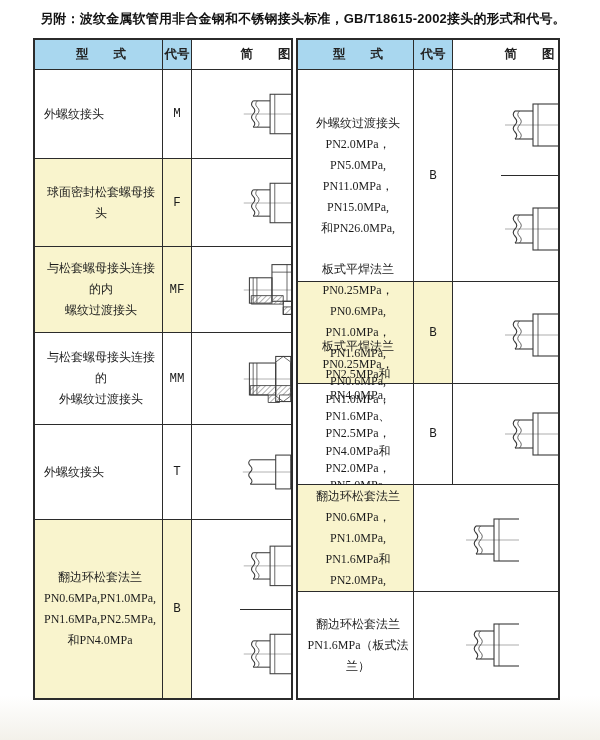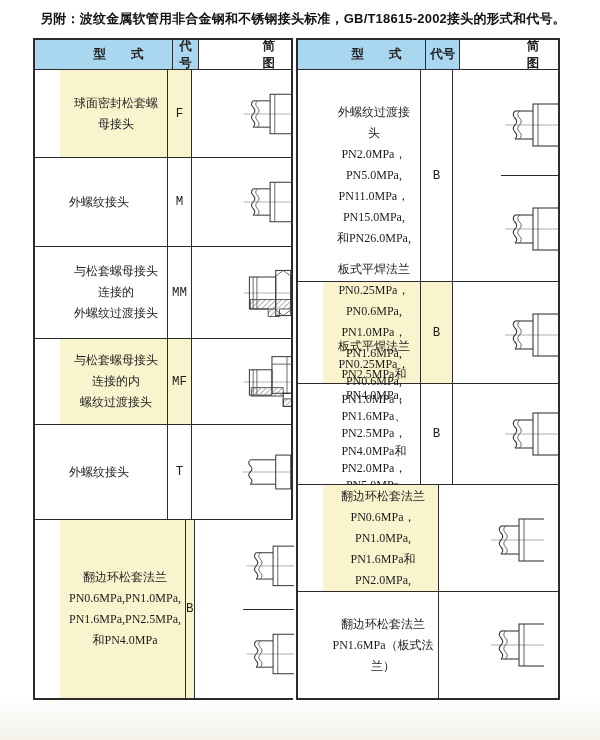--- a/index.html
+++ b/index.html
@@ -31,21 +31,21 @@
   .right .c-type { width:116px; }
   .right .c-code { width:39px; }
   .right .c-diag { width:105px; }
   
   .thead { height:30px; background:#a9d7ef; }
   .thead .cell { display:flex; align-items:center; justify-content:center;
     font-size:12.5px; font-weight:bold; color:#222; }
   
   .c-type { display:flex; align-items:center; padding:6px 4px 6px 9px;
     font-family:"Liberation Serif", serif; font-size:12px; line-height:1.75;
-    white-space:pre-line;margin-left:25px; }
+    white-space:pre-line; }
   .c-code { display:flex; align-items:center; justify-content:center;
     font-family:Liberation Mono, monospace; font-size:12.5px; }
   .c-diag { display:flex; flex-direction:column; background:#fff; }
   .diag-box { flex:1; display:flex; align-items:center; justify-content:center; }
   .diag-box + .diag-box { border-top:1px solid #2b2b2b; }
   .hl { background:#f9f4cd; }
   svg.fit { display:block; }
   .ln { fill:none; stroke:#3a3a3a; stroke-width:1.1; }
   .lnt { fill:none; stroke:#3a3a3a; stroke-width:0.8; }
   .cl { stroke:#8a8a8a; stroke-width:0.7; }
@@ -153,65 +153,65 @@
 
   <div class="tables">
 
     <div class="half left">
       <div class="trow thead">
         <div class="cell c-type">型　　式</div>
         <div class="cell c-code">代号</div>
         <div class="cell c-diag" style="align-items:center;justify-content:center;flex-direction:row">简　　图</div>
       </div>
 
+      <div class="trow" style="height:89px">
+        <div class="cell c-type">外螺纹接头</div>
+        <div class="cell c-code">M</div>
+        <div class="cell c-diag">
+          <div class="diag-box">
+            <svg class="fit" width="94" height="76">
+                <use href="#sym-male-thread-fitting" width="94" height="76"></use>
+              </svg>
+          </div>
+        </div>
+      </div>
+
       <div class="trow" style="height:88px">
         <div class="cell c-type hl">球面密封松套螺母接头</div>
         <div class="cell c-code hl">F</div>
         <div class="cell c-diag">
           <div class="diag-box">
             <svg class="fit" width="94" height="76">
                 <use href="#sym-swivel-nut-fitting" width="94" height="76"></use>
               </svg>
           </div>
         </div>
       </div>
 
-      <div class="trow" style="height:89px">
-        <div class="cell c-type">外螺纹接头</div>
-        <div class="cell c-code">M</div>
+      <div class="trow" style="height:86px">
+        <div class="cell c-type hl">与松套螺母接头连接的内
+螺纹过渡接头</div>
+        <div class="cell c-code hl">MF</div>
         <div class="cell c-diag">
           <div class="diag-box">
             <svg class="fit" width="94" height="76">
-                <use href="#sym-male-thread-fitting" width="94" height="76"></use>
+                <use href="#sym-female-nut-adapter" width="94" height="76"></use>
               </svg>
           </div>
         </div>
       </div>
 
       <div class="trow" style="height:92px">
         <div class="cell c-type">与松套螺母接头连接的
 外螺纹过渡接头</div>
         <div class="cell c-code">MM</div>
         <div class="cell c-diag">
           <div class="diag-box">
             <svg class="fit" width="94" height="78">
                 <use href="#sym-double-male-adapter" width="94" height="78"></use>
-              </svg>
-          </div>
-        </div>
-      </div>
-
-      <div class="trow" style="height:86px">
-        <div class="cell c-type hl">与松套螺母接头连接的内
-螺纹过渡接头</div>
-        <div class="cell c-code hl">MF</div>
-        <div class="cell c-diag">
-          <div class="diag-box">
-            <svg class="fit" width="94" height="76">
-                <use href="#sym-female-nut-adapter" width="94" height="76"></use>
               </svg>
           </div>
         </div>
       </div>
 
       <div class="trow" style="height:95px">
         <div class="cell c-type">外螺纹接头</div>
         <div class="cell c-code">T</div>
         <div class="cell c-diag">
           <div class="diag-box">

